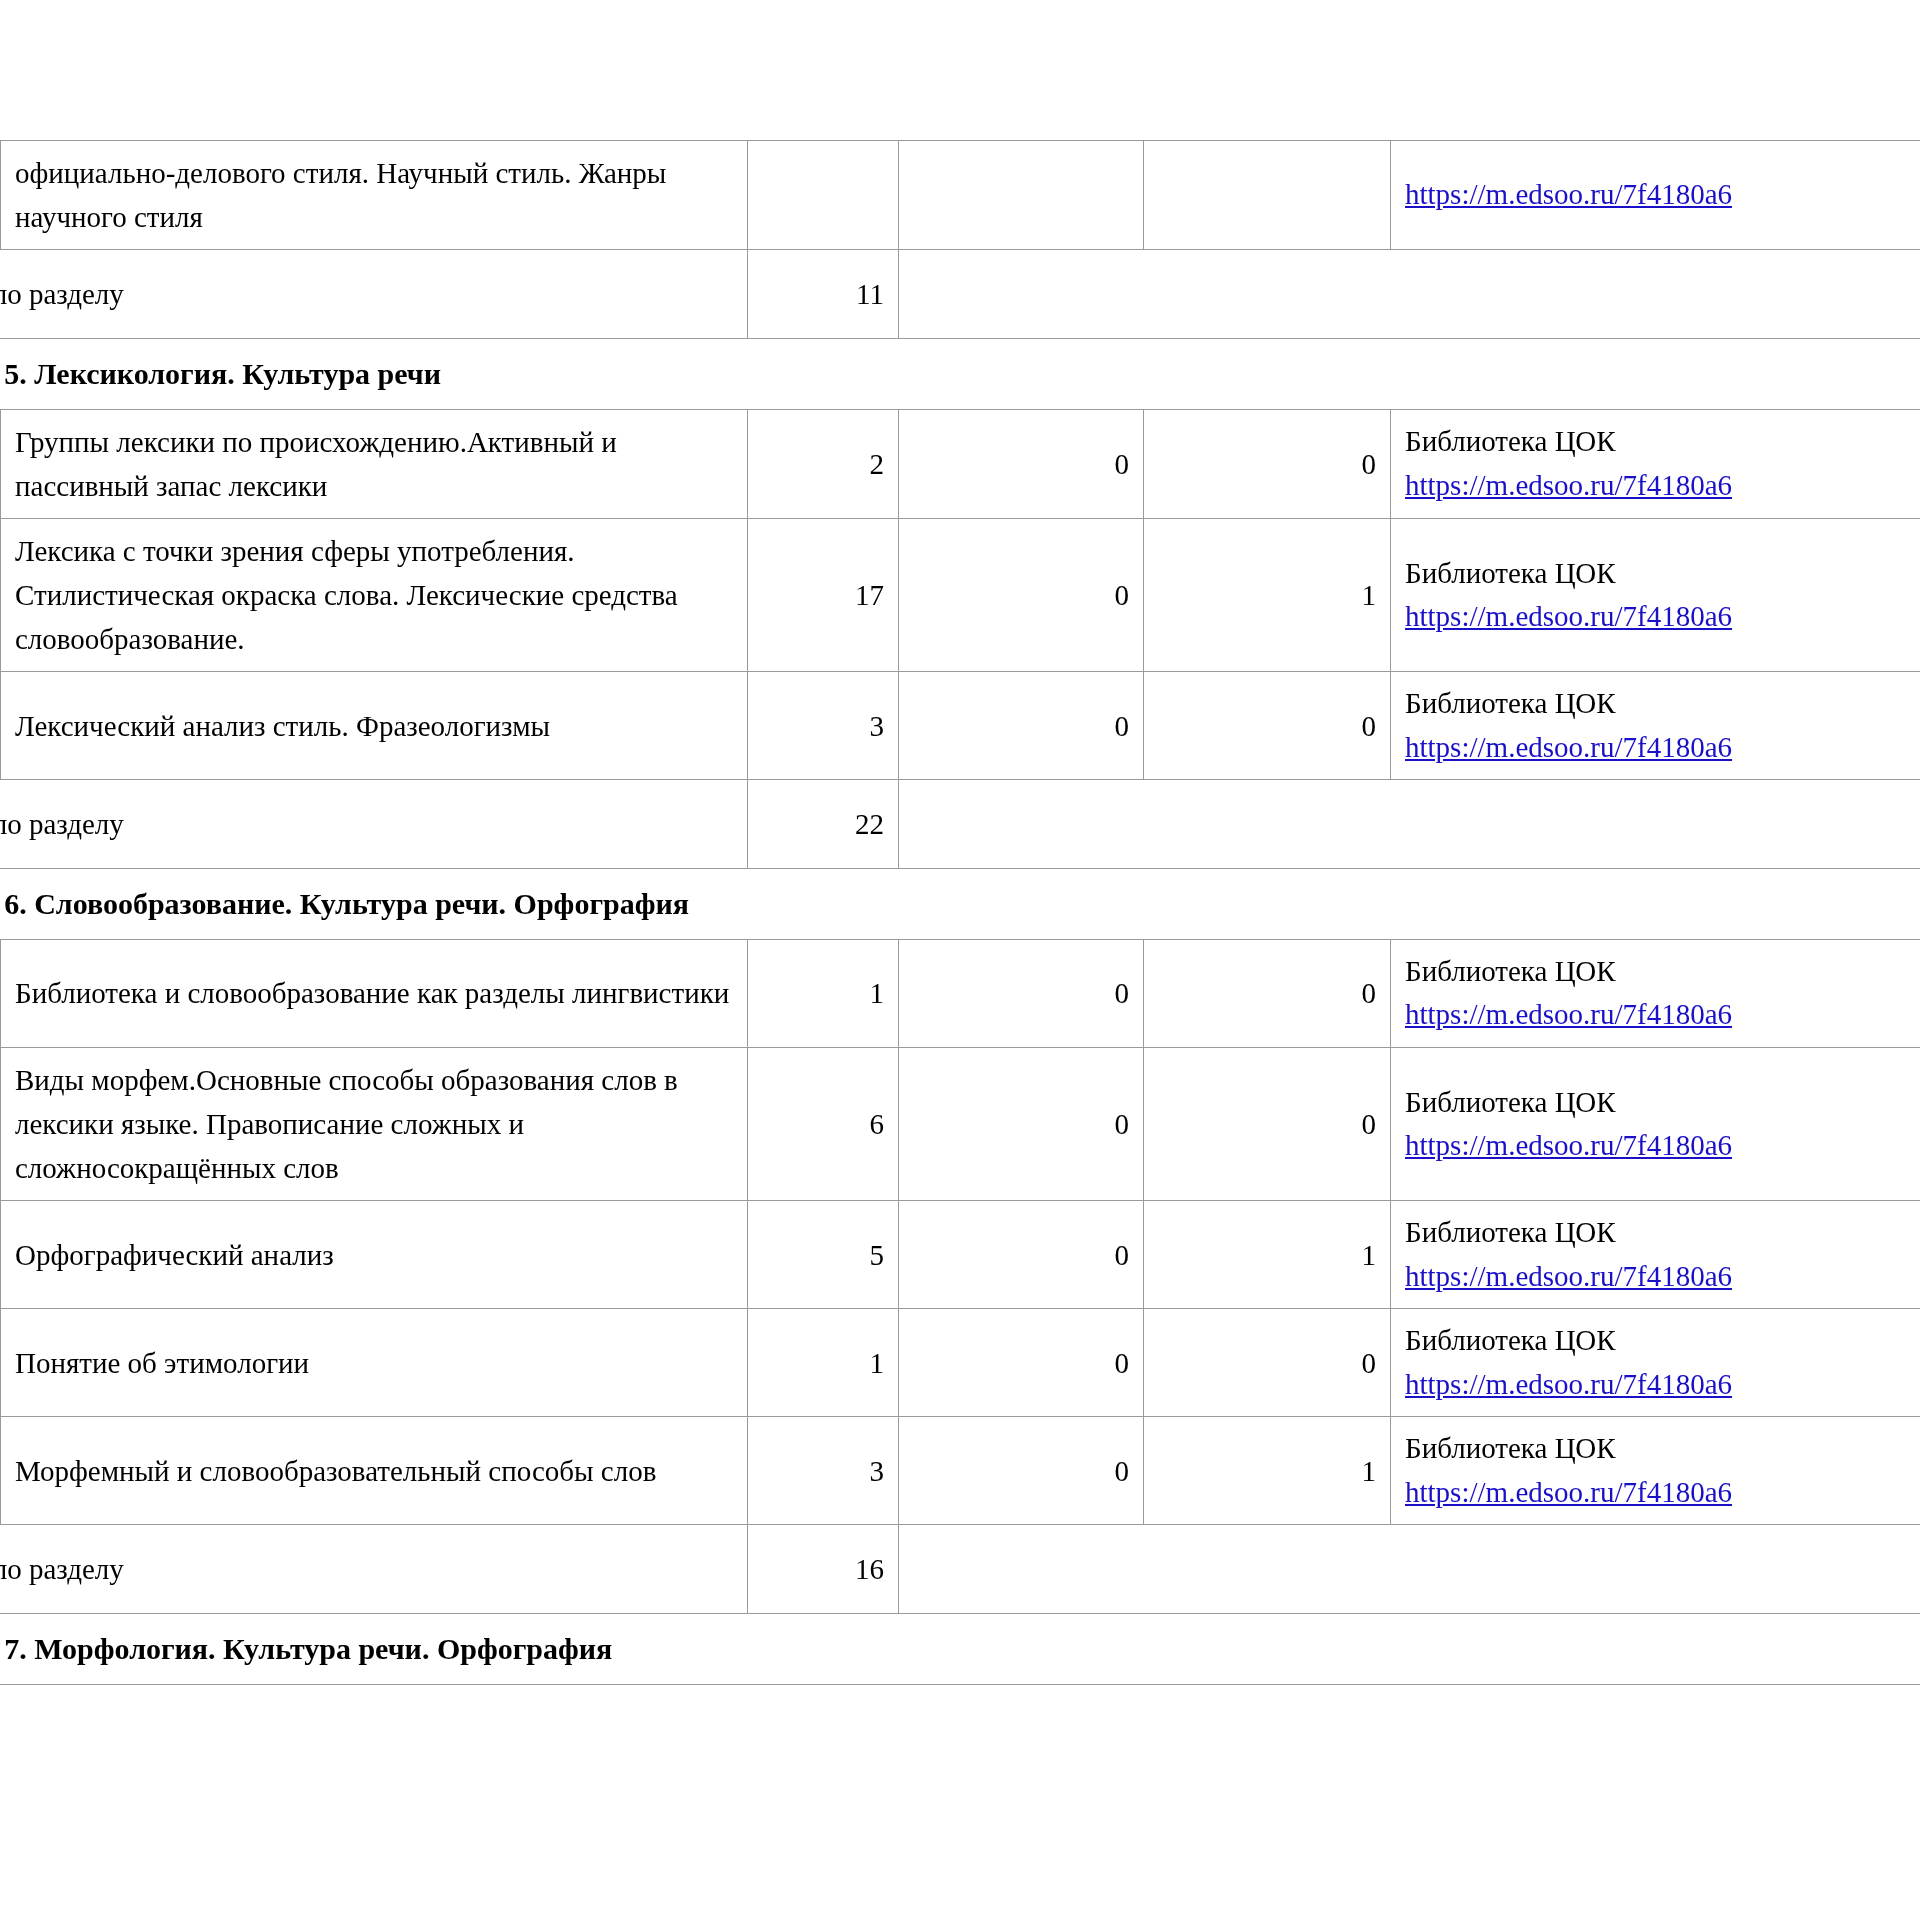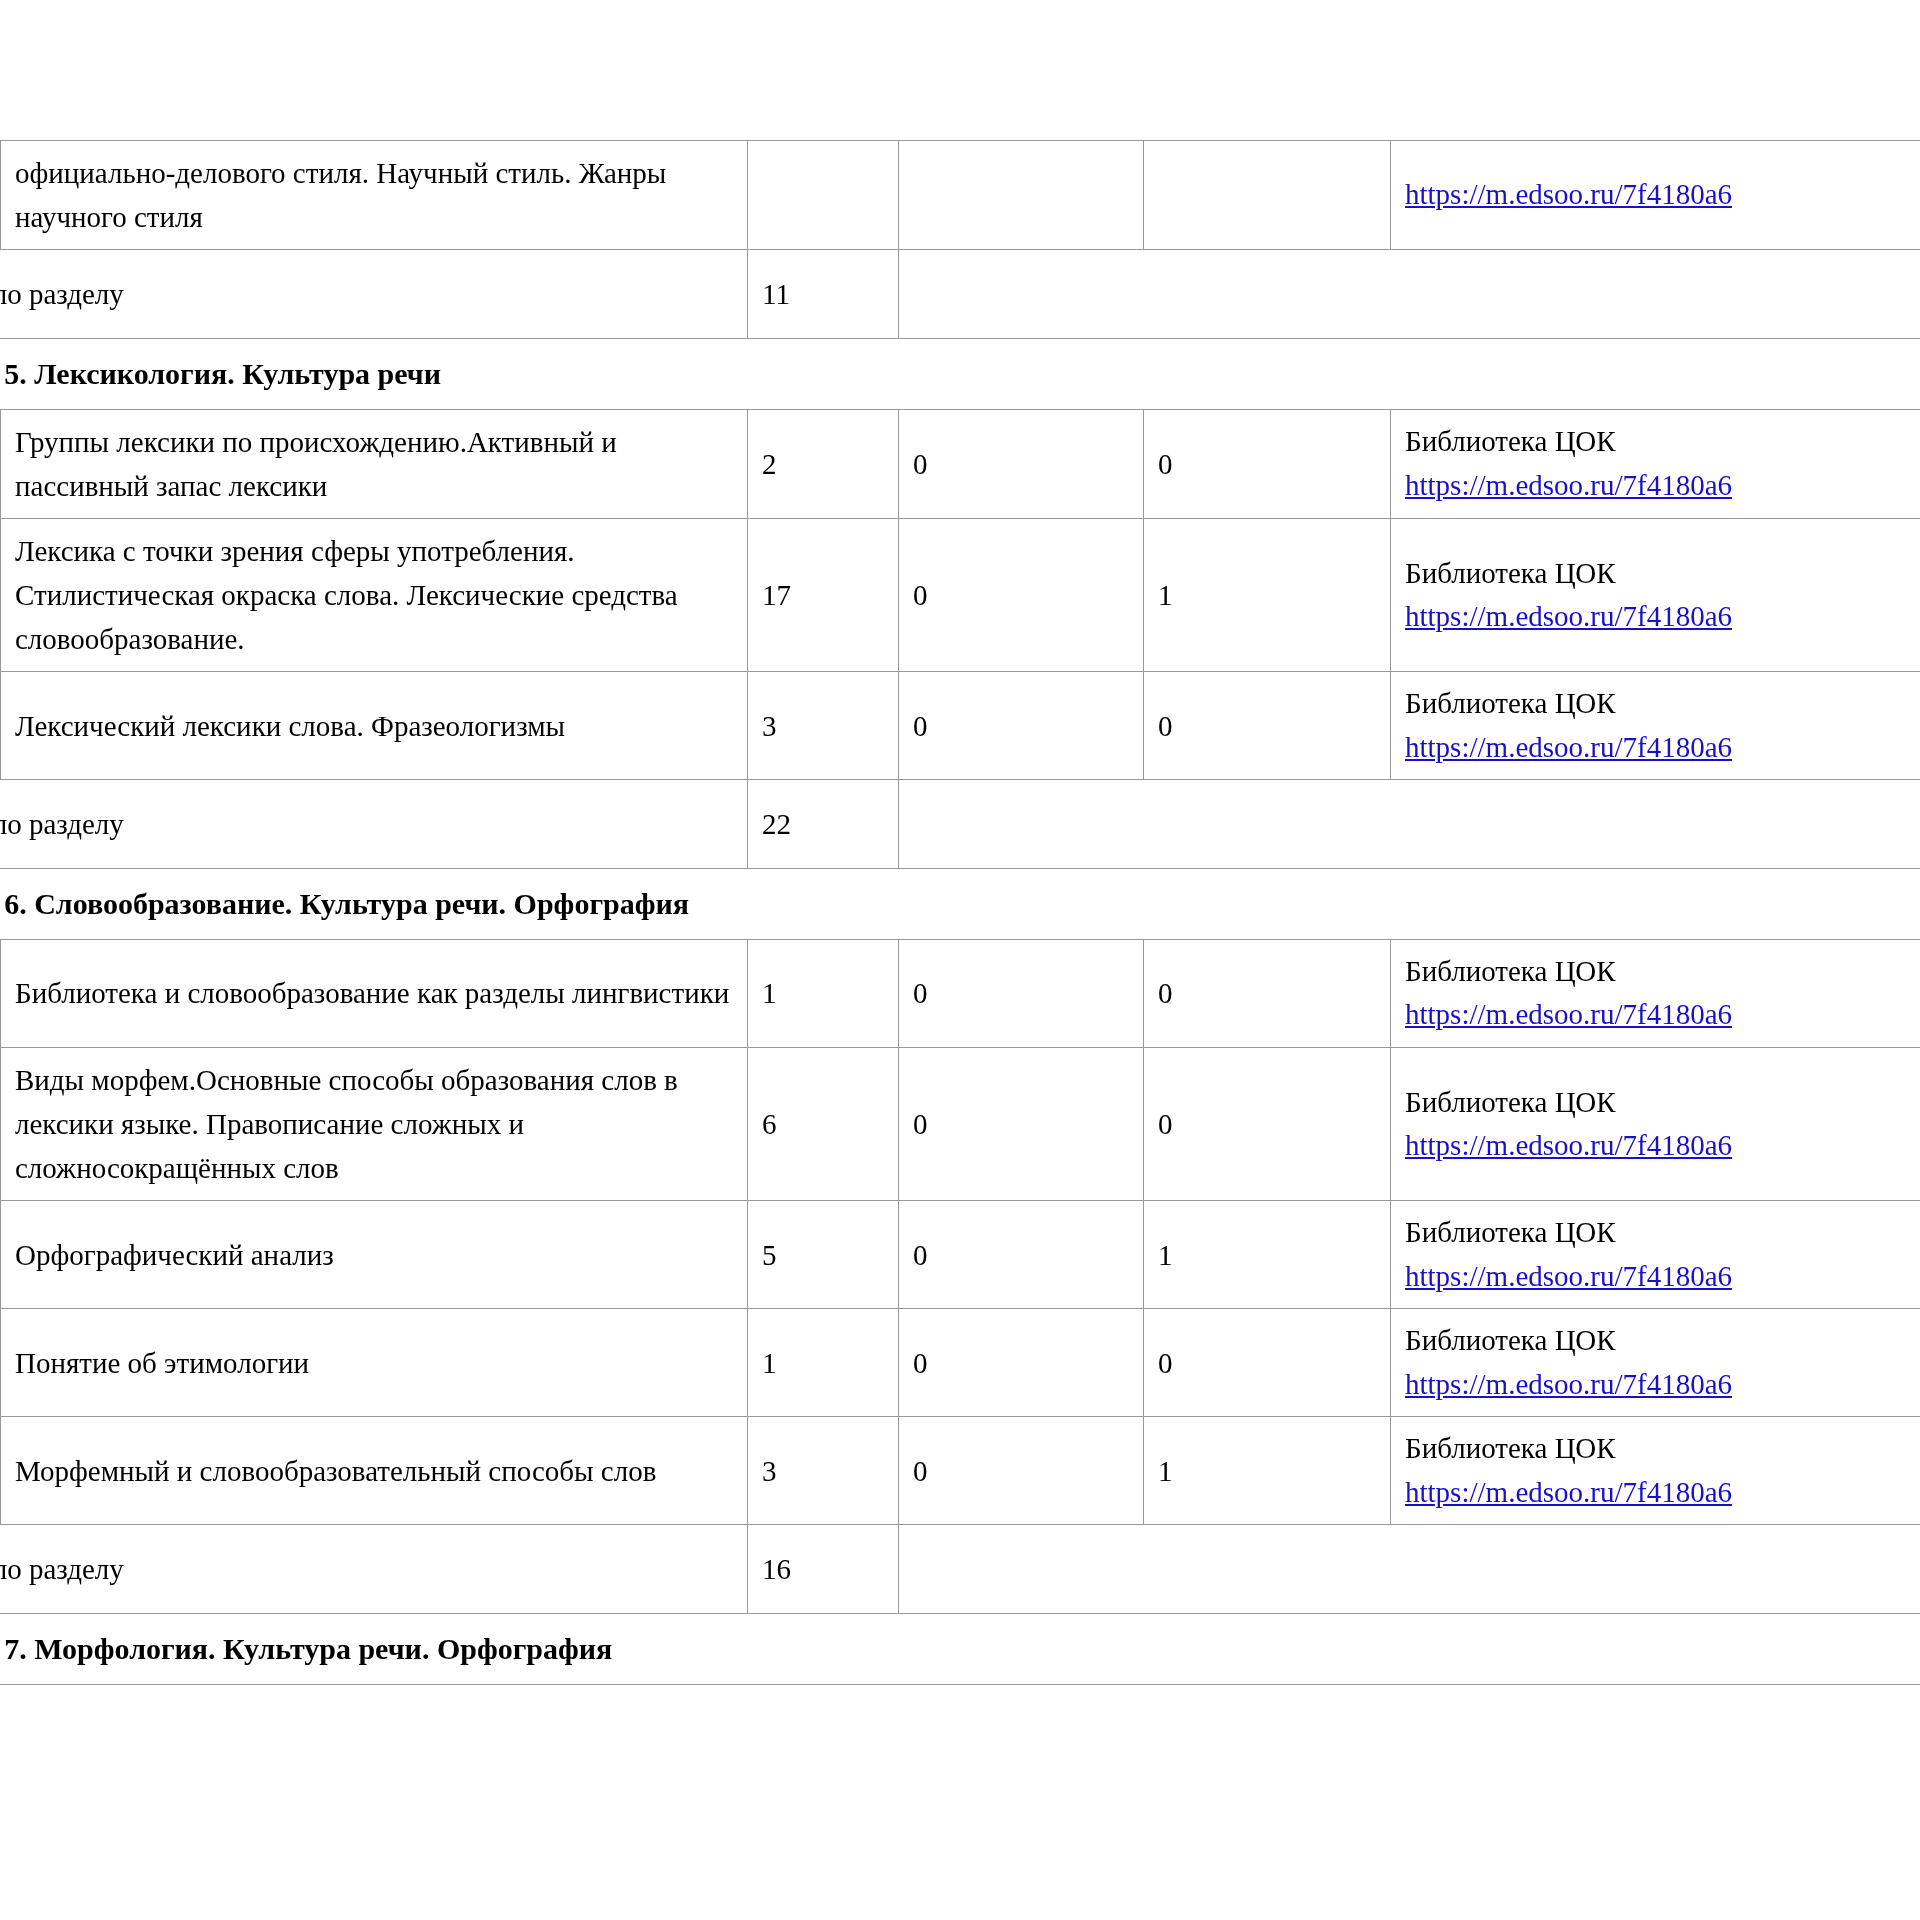--- a/index.html
+++ b/index.html
@@ -37,21 +37,21 @@
   }
   
   col.c-num   {width:104px;}
   col.c-topic {width:747px;}
   col.c-hours {width:151px;}
   col.c-ctrl  {width:245px;}
   col.c-pract {width:247px;}
   col.c-links {width:606px;}
 
   td.topic{text-align:left;padding-left:24px;padding-right:18px;}
-  td.num,td.hours,td.ctrl,td.pract{text-align:left;font-family:Liberation Serif, serif;}
+  td.num,td.hours,td.ctrl,td.pract{text-align:right;font-family:Liberation Serif, serif;}
   td.links{text-align:left;padding-left:22px;line-height:1.5;}
 
   tr.total td{padding-top:22px;padding-bottom:22px;}
   td.total-label{text-align:left;padding-left:24px;}
 
   tr.section-head td{
     font-weight:bold;
     text-align:left;
     padding:12px 24px 12px 10px;
     font-size:30px;
@@ -120,21 +120,21 @@
             <td class="hours">17</td>
             <td class="ctrl">0</td>
             <td class="pract">1</td>
             <td class="links">
               <span class="lib">Библиотека ЦОК</span>
               <a class="link" href="#">https://m.edsoo.ru/7f4180a6</a>
             </td>
           </tr>
           <tr>
             <td class="num"></td>
-            <td class="topic">Лексический лексики слова. Фразеологизмы</td>
+            <td class="topic">Лексический анализ стиль. Фразеологизмы</td>
             <td class="hours">3</td>
             <td class="ctrl">0</td>
             <td class="pract">0</td>
             <td class="links">
               <span class="lib">Библиотека ЦОК</span>
               <a class="link" href="#">https://m.edsoo.ru/7f4180a6</a>
             </td>
           </tr>
           <tr class="total">
             <td colspan="2" class="total-label">Итого по разделу</td>

